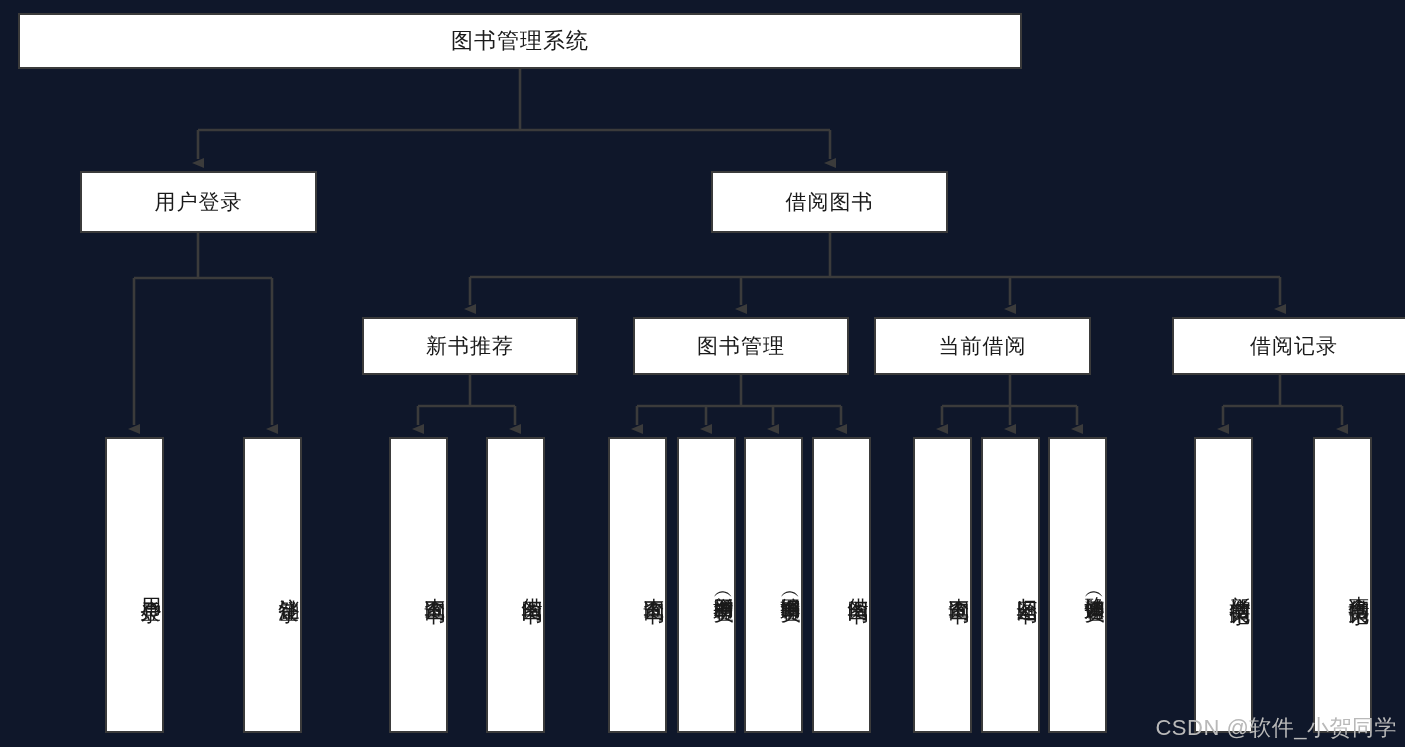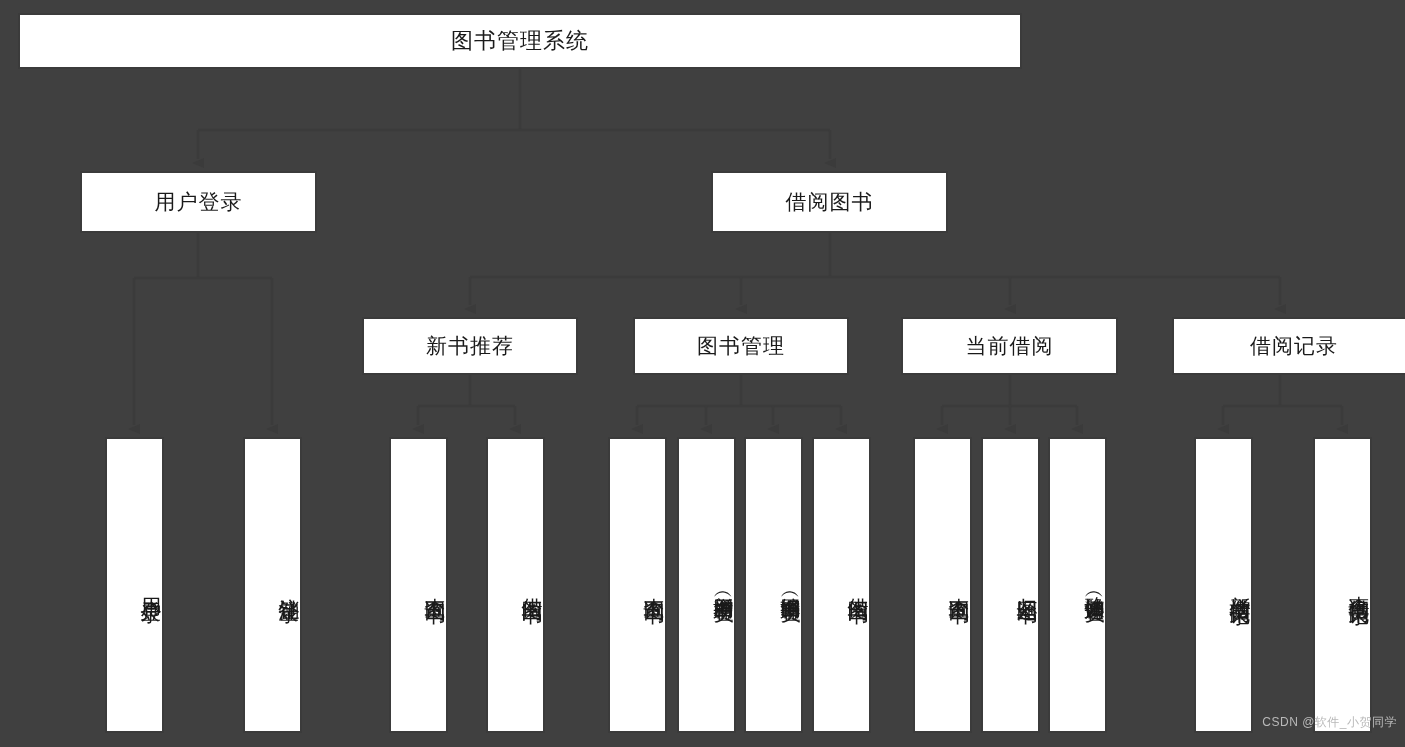--- a/index.html
+++ b/index.html
@@ -8,21 +8,21 @@
     padding: 0;
     background: #ffffff;
   }
   body {
     font-family: "Liberation Sans", "DejaVu Sans", sans-serif;
   }
   #diagram-root {
     position: relative;
     width: 1405px;
     height: 747px;
-    background: #404040;
+    background: #0f172a;
     overflow: hidden;
   }
   #edges-layer {
     position: absolute;
     left: 0;
     top: 0;
     width: 1405px;
     height: 747px;
     pointer-events: none;
   }
@@ -55,22 +55,22 @@
   .node.vertical.tall-text {
     font-size: 20px;
     letter-spacing: 1px;
   }
   .node.root {
     font-size: 22px;
   }
   .watermark {
     position: absolute;
     right: 8px;
-    bottom: 16px;
-    font-size: 12px;
+    bottom: 4px;
+    font-size: 22px;
     color: #b9b9b9;
     letter-spacing: 0.5px;
     white-space: nowrap;
   }
 </style>
 </head>
 <body>
 
 <div id="diagram-root">
 
@@ -124,21 +124,21 @@
     </g>
   </svg>
 
   <div class="node horizontal root" style="left: 18px; top: 13px; width: 1004px; height: 56px;">图书管理系统</div>
 
   <div class="node horizontal" style="left: 80px; top: 171px; width: 237px; height: 62px;">用户登录</div>
   <div class="node horizontal" style="left: 711px; top: 171px; width: 237px; height: 62px;">借阅图书</div>
 
   <div class="node horizontal" style="left: 362px; top: 317px; width: 216px; height: 58px;">新书推荐</div>
   <div class="node horizontal" style="left: 633px; top: 317px; width: 216px; height: 58px;">图书管理</div>
-  <div class="node horizontal" style="left: 901px; top: 317px; width: 217px; height: 58px;">当前借阅</div>
+  <div class="node horizontal" style="left: 874px; top: 317px; width: 217px; height: 58px;">当前借阅</div>
   <div class="node horizontal" style="left: 1172px; top: 317px; width: 244px; height: 58px;">借阅记录</div>
 
   <div class="node vertical" style="left: 105px; top: 437px; width: 59px; height: 296px;">用户登录</div>
   <div class="node vertical" style="left: 243px; top: 437px; width: 59px; height: 296px;">注销登录</div>
   <div class="node vertical" style="left: 389px; top: 437px; width: 59px; height: 296px;">查询图书</div>
   <div class="node vertical" style="left: 486px; top: 437px; width: 59px; height: 296px;">借阅图书</div>
   <div class="node vertical" style="left: 608px; top: 437px; width: 59px; height: 296px;">查询图书</div>
   <div class="node vertical tall-text" style="left: 677px; top: 437px; width: 59px; height: 296px;">新增图书（管理员）</div>
   <div class="node vertical tall-text" style="left: 744px; top: 437px; width: 59px; height: 296px;">编辑图书（管理员）</div>
   <div class="node vertical" style="left: 812px; top: 437px; width: 59px; height: 296px;">借阅图书</div>

